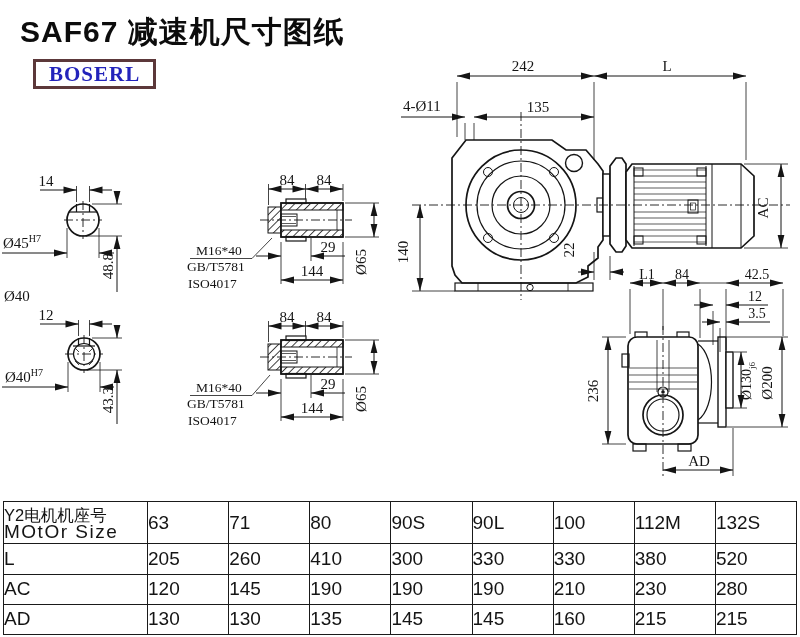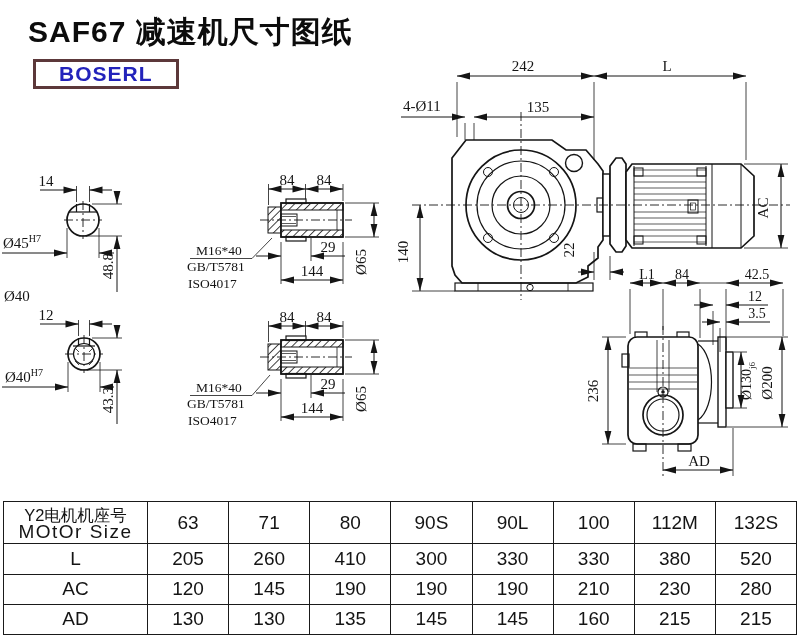--- a/index.html
+++ b/index.html
@@ -1,40 +1,40 @@
 <!DOCTYPE html>
 <html><head>
 <meta charset="utf-8">
 <style>
   html,body{margin:0;padding:0;background:#fff;}
   #page{position:relative;width:800px;height:637px;background:#fff;overflow:hidden;
         font-family:"Liberation Sans",sans-serif;color:#151515;}
-  #title{position:absolute;left:28px;top:12px;font-size:30px;font-weight:bold;
+  #title{position:absolute;left:20px;top:12px;font-size:30px;font-weight:bold;
          letter-spacing:1px;color:#0c0c0c;white-space:nowrap;}
-  #logo{position:absolute;left:33px;top:59px;border:3px solid #5c383a;padding:0 23px;
-        color:#2323bb;font-family:Liberation Sans, sans-serif;font-weight:bold;
+  #logo{position:absolute;left:33px;top:59px;border:3px solid #5c383a;padding:0 13px;
+        color:#2323bb;font-family:Liberation Serif, serif;font-weight:bold;
         font-size:21px;letter-spacing:1px;line-height:24px;background:#fff;}
   svg{position:absolute;left:0;top:0;}
   .s1{stroke:#151515;stroke-width:1;fill:none}
   .s2{stroke:#151515;stroke-width:1.7;fill:#fff}
   .s2n{stroke:#151515;stroke-width:1.7;fill:none}
   .s14{stroke:#151515;stroke-width:1.4;fill:#fff}
   .s12{stroke:#151515;stroke-width:1.2;fill:none}
   .s08{stroke:#151515;stroke-width:0.8;fill:none}
   .s07{stroke:#151515;stroke-width:0.7;fill:none}
   .cl{stroke:#151515;stroke-width:0.9;fill:none;stroke-dasharray:9 3 2 3}
   .dim{stroke:#151515;stroke-width:1;fill:none}
   .hatch{fill:url(#hat);stroke:#151515;stroke-width:1}
   text.d{font-family:"Liberation Serif",serif;fill:#151515;font-size:15px}
   text.d14{font-family:"Liberation Serif",serif;fill:#151515;font-size:14px}
   text.d13{font-family:"Liberation Serif",serif;fill:#151515;font-size:13.5px}
   
   #spec{position:absolute;left:3px;top:501px;width:794px;height:134px;
         border-collapse:collapse;table-layout:fixed;}
-  #spec td{border:1.7px solid #1a1a1a;text-align:center;vertical-align:middle;
+  #spec td{border:1.7px solid #1a1a1a;vertical-align:middle;
         font-family:"Liberation Sans",sans-serif;color:#141414;padding:0;}
   #spec col.c0{width:144px;}
   #spec tr.hd{height:42px;} #spec tr.rw{height:30px;}
   .hd td{font-size:19px;}
   .hcn{font-size:16.5px;line-height:18px;}
   .hen{font-size:19px;letter-spacing:1.5px;line-height:16px;}
   .rw td{font-size:19px;}
 </style>
 </head>
 <body>

